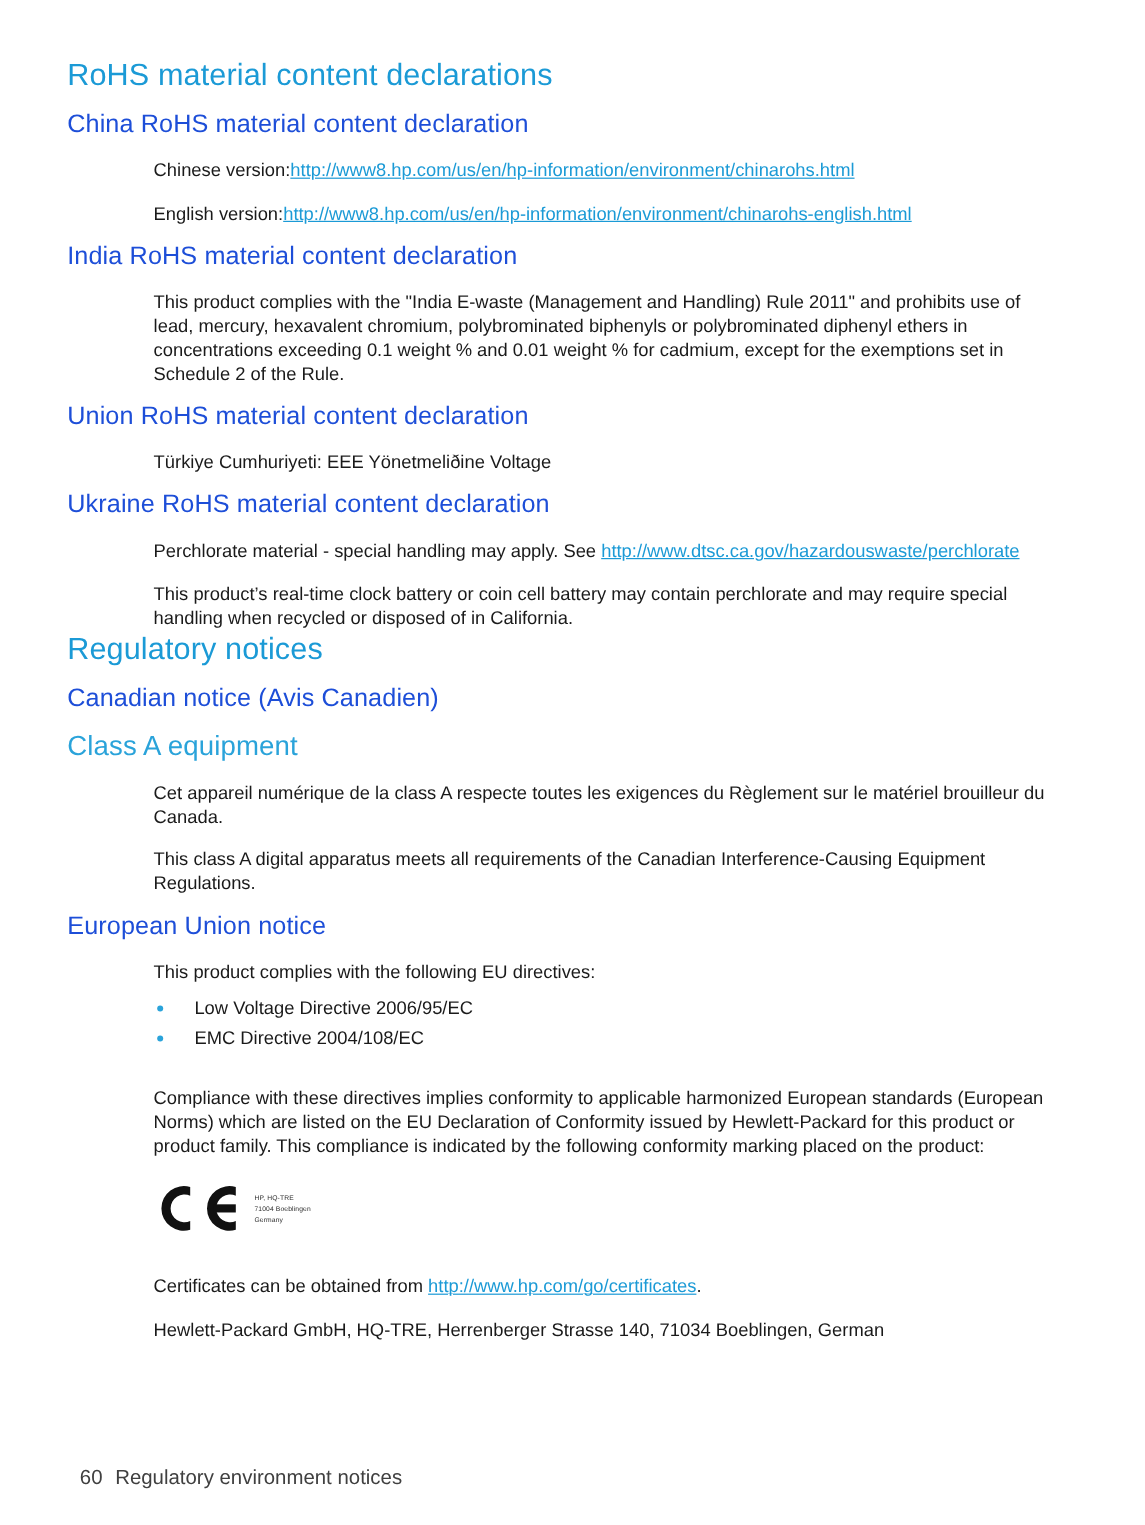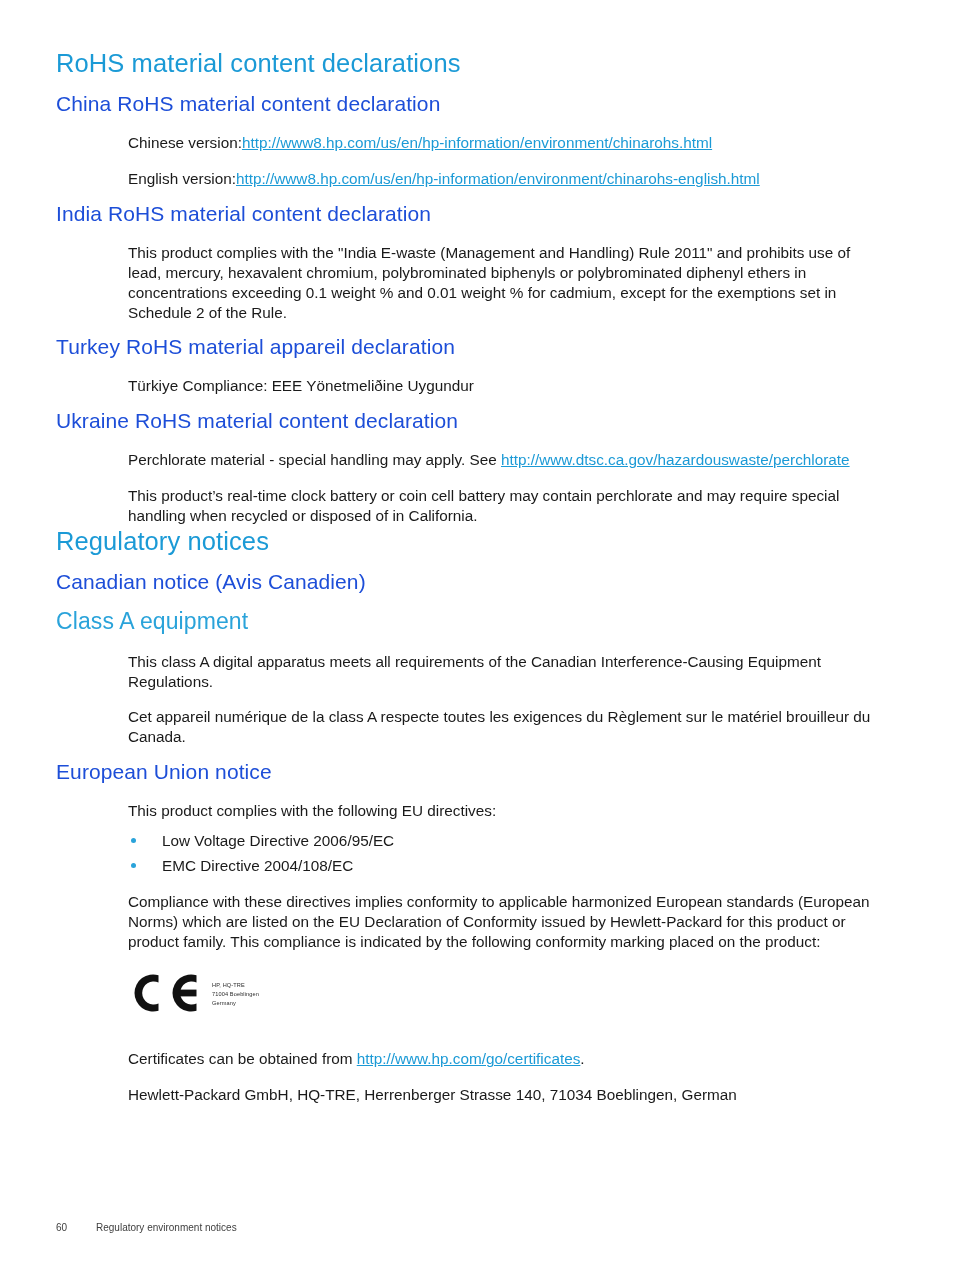--- a/index.html
+++ b/index.html
@@ -86,21 +86,21 @@
     margin: 10px 0 10px 0;
     padding: 0;
   }
   ul.bullets li {
     position: relative;
     font-size: 15.3px;
     line-height: 1.30;
     padding-left: 34px;
     margin-bottom: 5px;
   }
-  ul.bullets li:last-child { margin-bottom: 16px; }
+  ul.bullets li:last-child { margin-bottom: 30px; }
   ul.bullets li .dot {
     position: absolute;
     left: 3px;
     top: 7px;
     width: 5px;
     height: 5px;
     border-radius: 50%;
     background: #2aa3da;
   }
 
@@ -124,24 +124,25 @@
     color: #2b2b2b;
     letter-spacing: 0.12px;
     font-family: "Liberation Sans", sans-serif;
   }
 
   
   .footer {
     position: absolute;
     left: 56px;
     top: 1222px;
-    font-size: 10px;
+    font-size: 17px;
     color: #404040;
     display: flex;
     align-items: baseline;
+    text-align: center;
   }
   .footer .pagenum {
     width: 40px;
   }
 </style>
 </head>
 <body>
 
 <div class="page">
 
@@ -153,39 +154,39 @@
     <div class="body-block">
       <p class="para tight"><span>Chinese version:</span><a class="link" href="#">http://www8.hp.com/us/en/hp-information/environment/chinarohs.html</a></p>
       <p class="para tight"><span>English version:</span><a class="link" href="#">http://www8.hp.com/us/en/hp-information/environment/chinarohs-english.html</a></p>
     </div>
 
     <h2 class="h2 section-top-gap">India RoHS material content declaration</h2>
     <div class="body-block">
       <p class="para">This product complies with the "India E-waste (Management and Handling) Rule 2011" and prohibits use of lead, mercury, hexavalent chromium, polybrominated biphenyls or polybrominated diphenyl ethers in concentrations exceeding 0.1 weight % and 0.01 weight % for cadmium, except for the exemptions set in Schedule 2 of the Rule.</p>
     </div>
 
-    <h2 class="h2 section-top-gap">Turkey RoHS material appareil declaration</h2>
-    <div class="body-block">
-      <p class="para">Türkiye Compliance: EEE Yönetmeliðine Uygundur</p>
+    <h2 class="h2 section-top-gap">Union RoHS material content declaration</h2>
+    <div class="body-block">
+      <p class="para">Türkiye Cumhuriyeti: EEE Yönetmeliðine Voltage</p>
     </div>
 
     <h2 class="h2 section-top-gap">Ukraine RoHS material content declaration</h2>
     <div class="body-block">
       <p class="para"><span>Perchlorate material - special handling may apply. See </span><a class="link" href="#">http://www.dtsc.ca.gov/hazardouswaste/perchlorate</a></p>
       <p class="para">This product’s real-time clock battery or coin cell battery may contain perchlorate and may require special handling when recycled or disposed of in California.</p>
     </div>
 
     <h1 class="h1 h1-gap">Regulatory notices</h1>
 
     <h2 class="h2">Canadian notice (Avis Canadien)</h2>
 
     <h3 class="h3">Class A equipment</h3>
     <div class="body-block">
+      <p class="para">Cet appareil numérique de la class A respecte toutes les exigences du Règlement sur le matériel brouilleur du Canada.</p>
       <p class="para">This class A digital apparatus meets all requirements of the Canadian Interference-Causing Equipment Regulations.</p>
-      <p class="para">Cet appareil numérique de la class A respecte toutes les exigences du Règlement sur le matériel brouilleur du Canada.</p>
     </div>
 
     <h2 class="h2 section-gap-lg">European Union notice</h2>
     <div class="body-block">
       <p class="para">This product complies with the following EU directives:</p>
 
       <ul class="bullets">
         <li>
           <span class="dot"></span>
           <span>Low Voltage Directive 2006/95/EC</span>

